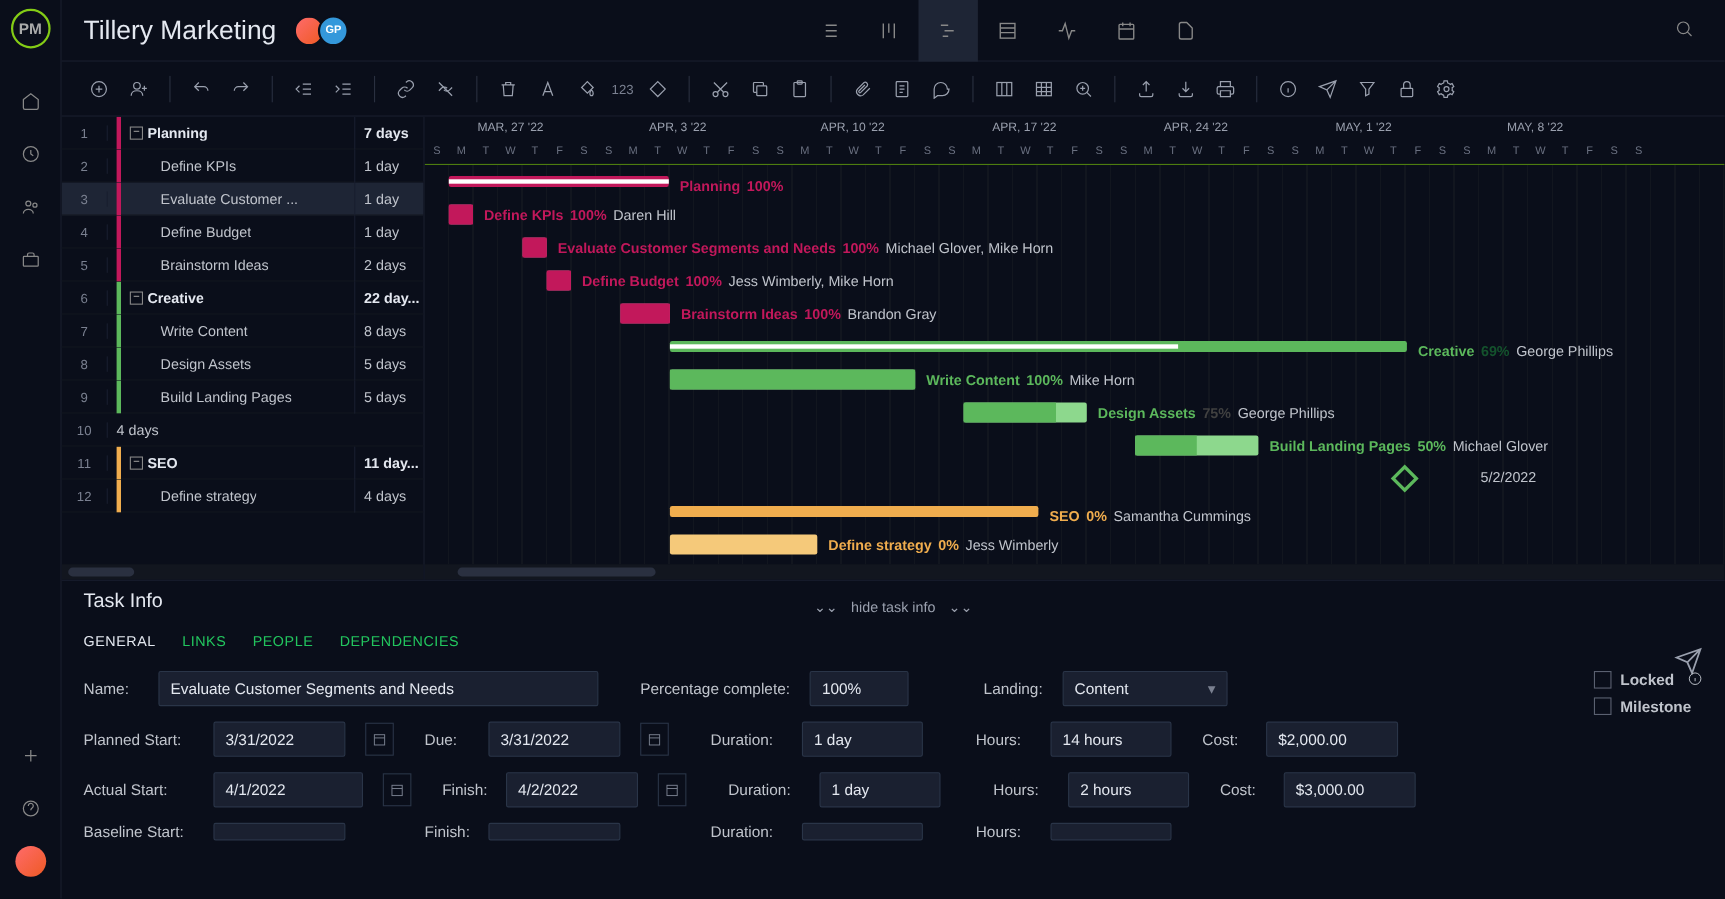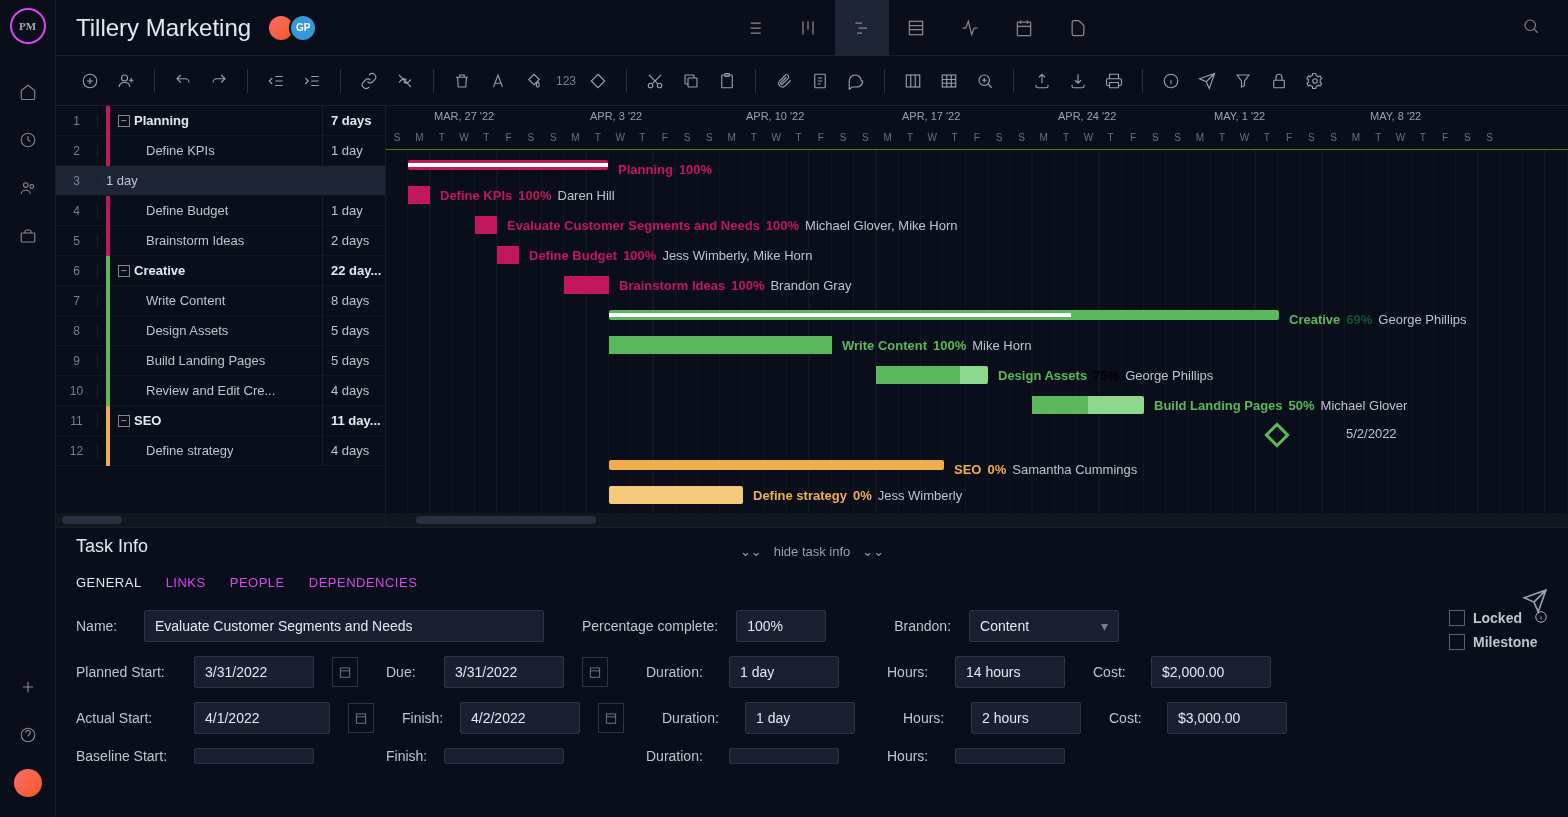--- a/index.html
+++ b/index.html
@@ -17,26 +17,25 @@
   width: 56px;
   background: #0a0e1a;
   border-right: 1px solid #1a1f2e;
   display: flex;
   flex-direction: column;
   align-items: center;
   padding-top: 8px;
 }
 .leftnav .logo {
   width: 36px; height: 36px;
-  border: 2px solid #d946ef;
+  border: 2px solid #84cc16;
   border-radius: 50%;
   display: flex; align-items: center; justify-content: center;
-  font-size: 11px; font-weight: bold; color: #aaa;
+  font-size: 14px; font-weight: bold; color: #aaa;
   margin-bottom: 30px;
-  font-family: Liberation Serif, serif;
 }
 .leftnav .nav-icon {
   width: 36px; height: 36px;
   display: flex; align-items: center; justify-content: center;
   margin-bottom: 12px;
   color: #888;
   cursor: pointer;
 }
 .leftnav .spacer { flex: 1; }
 .main {
@@ -185,21 +184,21 @@
   border-top: 1px solid #1a1f2e;
   padding: 8px 20px;
   display: flex;
   flex-direction: column;
   position: relative;
 }
 .ti-header { display: flex; align-items: center; }
 .ti-title { font-size: 18px; color: #e4e8f0; }
 .ti-hide { position:absolute; left:50%; transform:translateX(-50%); top:16px; color:#9aa0ae; font-size:13px; display:flex; gap:12px; align-items:center; cursor:pointer; }
 .ti-tabs { display: flex; gap: 24px; margin-top: 18px; font-size: 13px; }
-.ti-tab { color: #d946ef; cursor: pointer; letter-spacing: 0.5px; }
+.ti-tab { color: #22c55e; cursor: pointer; letter-spacing: 0.5px; }
 .ti-tab.active { color: #e4e8f0; font-weight: 500; }
 .ti-form { margin-top: 20px; display: flex; flex-direction: column; gap: 14px; position:relative;}
 .ti-row { display: flex; align-items: center; gap: 18px; }
 .ti-label { color: #c0c4cc; font-size: 14px; }
 .ti-input {
   background: #1a2030; border: 1px solid #2a3548; color: #e4e8f0;
   padding: 7px 10px; font-size: 14px; border-radius: 2px;
 }
 .ti-select {
   background: #1a2030; border: 1px solid #2a3548; color: #e4e8f0;
@@ -503,20 +502,26 @@
     <div class="col-name">
       <div class="color-bar" style="background:#c2185b"></div>
       <span class="task-indent" style="width:28px"></span>
 
       <span class="task-text">Define KPIs</span>
     </div>
     <div class="col-dur">1 day</div>
           </div>
           <div class="grid-row selected">
     <div class="col-id">3</div>
+    <div class="col-name">
+      <div class="color-bar" style="background:#c2185b"></div>
+      <span class="task-indent" style="width:28px"></span>
+
+      <span class="task-text">Evaluate Customer ...</span>
+    </div>
     <div class="col-dur">1 day</div>
           </div>
           <div class="grid-row">
     <div class="col-id">4</div>
     <div class="col-name">
       <div class="color-bar" style="background:#c2185b"></div>
       <span class="task-indent" style="width:28px"></span>
 
       <span class="task-text">Define Budget</span>
     </div>
@@ -567,26 +572,20 @@
     <div class="col-name">
       <div class="color-bar" style="background:#5cb85c"></div>
       <span class="task-indent" style="width:28px"></span>
 
       <span class="task-text">Build Landing Pages</span>
     </div>
     <div class="col-dur">5 days</div>
           </div>
           <div class="grid-row">
     <div class="col-id">10</div>
-    <div class="col-name">
-      <div class="color-bar" style="background:#5cb85c"></div>
-      <span class="task-indent" style="width:28px"></span>
-
-      <span class="task-text">Review and Edit Cre...</span>
-    </div>
     <div class="col-dur">4 days</div>
           </div>
           <div class="grid-row summary">
     <div class="col-id">11</div>
     <div class="col-name">
       <div class="color-bar" style="background:#f0ad4e"></div>
       <span class="task-indent" style="width:0px"></span>
       <span class="expand-box">−</span>
       <span class="task-text">SEO</span>
     </div>
@@ -739,21 +738,21 @@
                 <span class="p" style="color:#5cb85c">100%</span>
                 <span class="a">Mike Horn</span>
               </div>
     </div>
           </div>
           <div class="gantt-row">
             <div class="bar" style="left:490px;width:112px;background:#8dd88d">
       <div class="progress-fill" style="width:84px;background:#5cb85c"></div>
       <div class="bar-label">
                 <span class="t" style="color:#5cb85c">Design Assets</span>
-                <span class="p" style="color:#000000">75%</span>
+                <span class="p" style="color:#404040">75%</span>
                 <span class="a">George Phillips</span>
               </div>
     </div>
           </div>
           <div class="gantt-row">
             <div class="bar" style="left:646px;width:112px;background:#8dd88d">
       <div class="progress-fill" style="width:56px;background:#5cb85c"></div>
       <div class="bar-label">
                 <span class="t" style="color:#5cb85c">Build Landing Pages</span>
                 <span class="p" style="color:#5cb85c">50%</span>
@@ -821,21 +820,21 @@
         <div class="checkbox-row">
             <div class="checkbox"></div>
             <span>Milestone</span>
           </div>
       </div>
       <div class="ti-row">
         <span class="ti-label" style="width:50px">Name:</span>
         <div class="ti-input" style="width:400px">Evaluate Customer Segments and Needs</div>
         <span class="ti-label" style="margin-left:20px">Percentage complete:</span>
         <div class="ti-input" style="width:90px">100%</div>
-        <span class="ti-label" style="margin-left:50px">Brandon:</span>
+        <span class="ti-label" style="margin-left:50px">Landing:</span>
         <div class="ti-select" style="width:150px">
             <span>Content</span>
             <span style="color:#7a8090">▾</span>
           </div>
       </div>
       <div class="ti-row">
         <span class="ti-label" style="width:100px">Planned Start:</span>
         <div class="ti-input" style="width:120px">3/31/2022</div>
         <div class="cal-icon">
             <svg viewBox="0 0 24 24" style="width:14px;height:14px">

